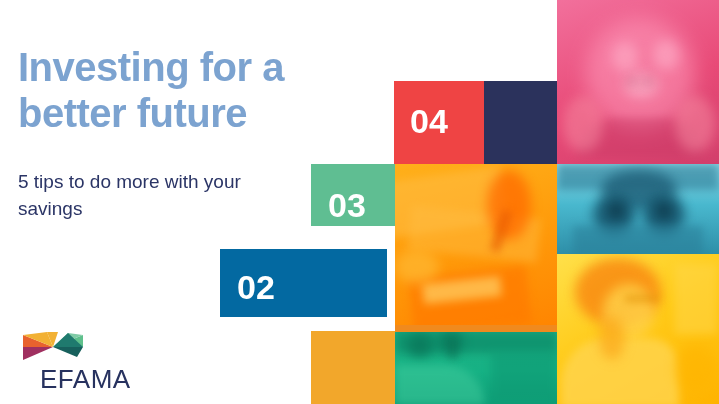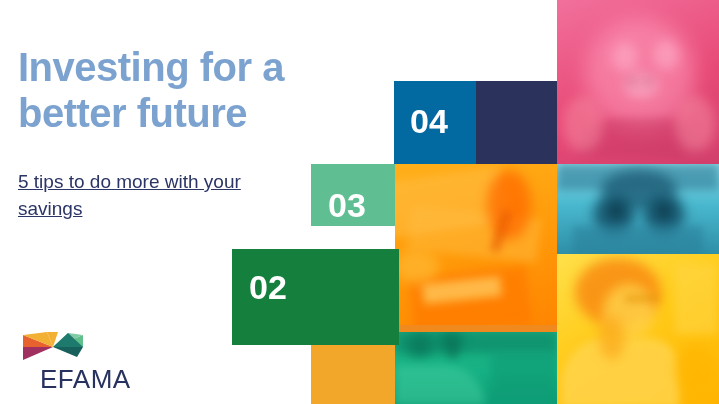--- a/index.html
+++ b/index.html
@@ -9,21 +9,20 @@
   
   #title{
     position:absolute;left:18px;top:44px;width:330px;
     font-size:40px;line-height:46px;font-weight:bold;
     letter-spacing:-0.5px;color:#7CA3D0;
   }
   #subtitle{
     position:absolute;left:18px;top:168px;width:260px;
     font-size:19px;line-height:27px;font-weight:normal;
     color:#2B3566;
-    text-decoration:underline;
   }
 
   
   #logo{position:absolute;left:18px;top:330px;width:120px;height:66px;}
   #logo-mark{position:absolute;left:4px;top:0px;width:62px;height:34px;}
   #logo-word{
     position:absolute;left:22px;top:34px;
     font-size:26px;font-weight:normal;letter-spacing:0.5px;color:#27325F;
   }
 
@@ -119,26 +118,26 @@
     <div class="bar" style="left:96px;top:20px;width:66px;height:52px;background:#0E9A74;opacity:.6;"></div>
   </div>
 
   <div class="tile" style="left:475px;top:81px;width:82px;height:83px;background:#2B325C;"></div>
 
   <div class="tile" style="left:311px;top:331px;width:84px;height:73px;background:#F2A72B;"></div>
 
   <div class="tile" style="left:395px;top:325px;width:162px;height:7px;background:#F08A1E;"></div>
 
 
-  <div class="tile" style="left:394px;top:81px;width:82px;height:83px;background:#0369a1;">
+  <div class="tile" style="left:394px;top:81px;width:90px;height:83px;background:#ef4444;">
     <span class="num" style="left:16px;top:23px;">04</span>
   </div>
 
   <div class="tile" style="left:311px;top:164px;width:84px;height:62px;background:#5FBE92;">
     <span class="num" style="left:17px;top:24px;">03</span>
   </div>
 
-  <div class="tile" style="left:232px;top:249px;width:167px;height:96px;background:#15803d;">
+  <div class="tile" style="left:220px;top:249px;width:167px;height:68px;background:#0369a1;">
     <span class="num" style="left:17px;top:21px;">02</span>
   </div>
 
 
 </div>
 
 </body></html>

